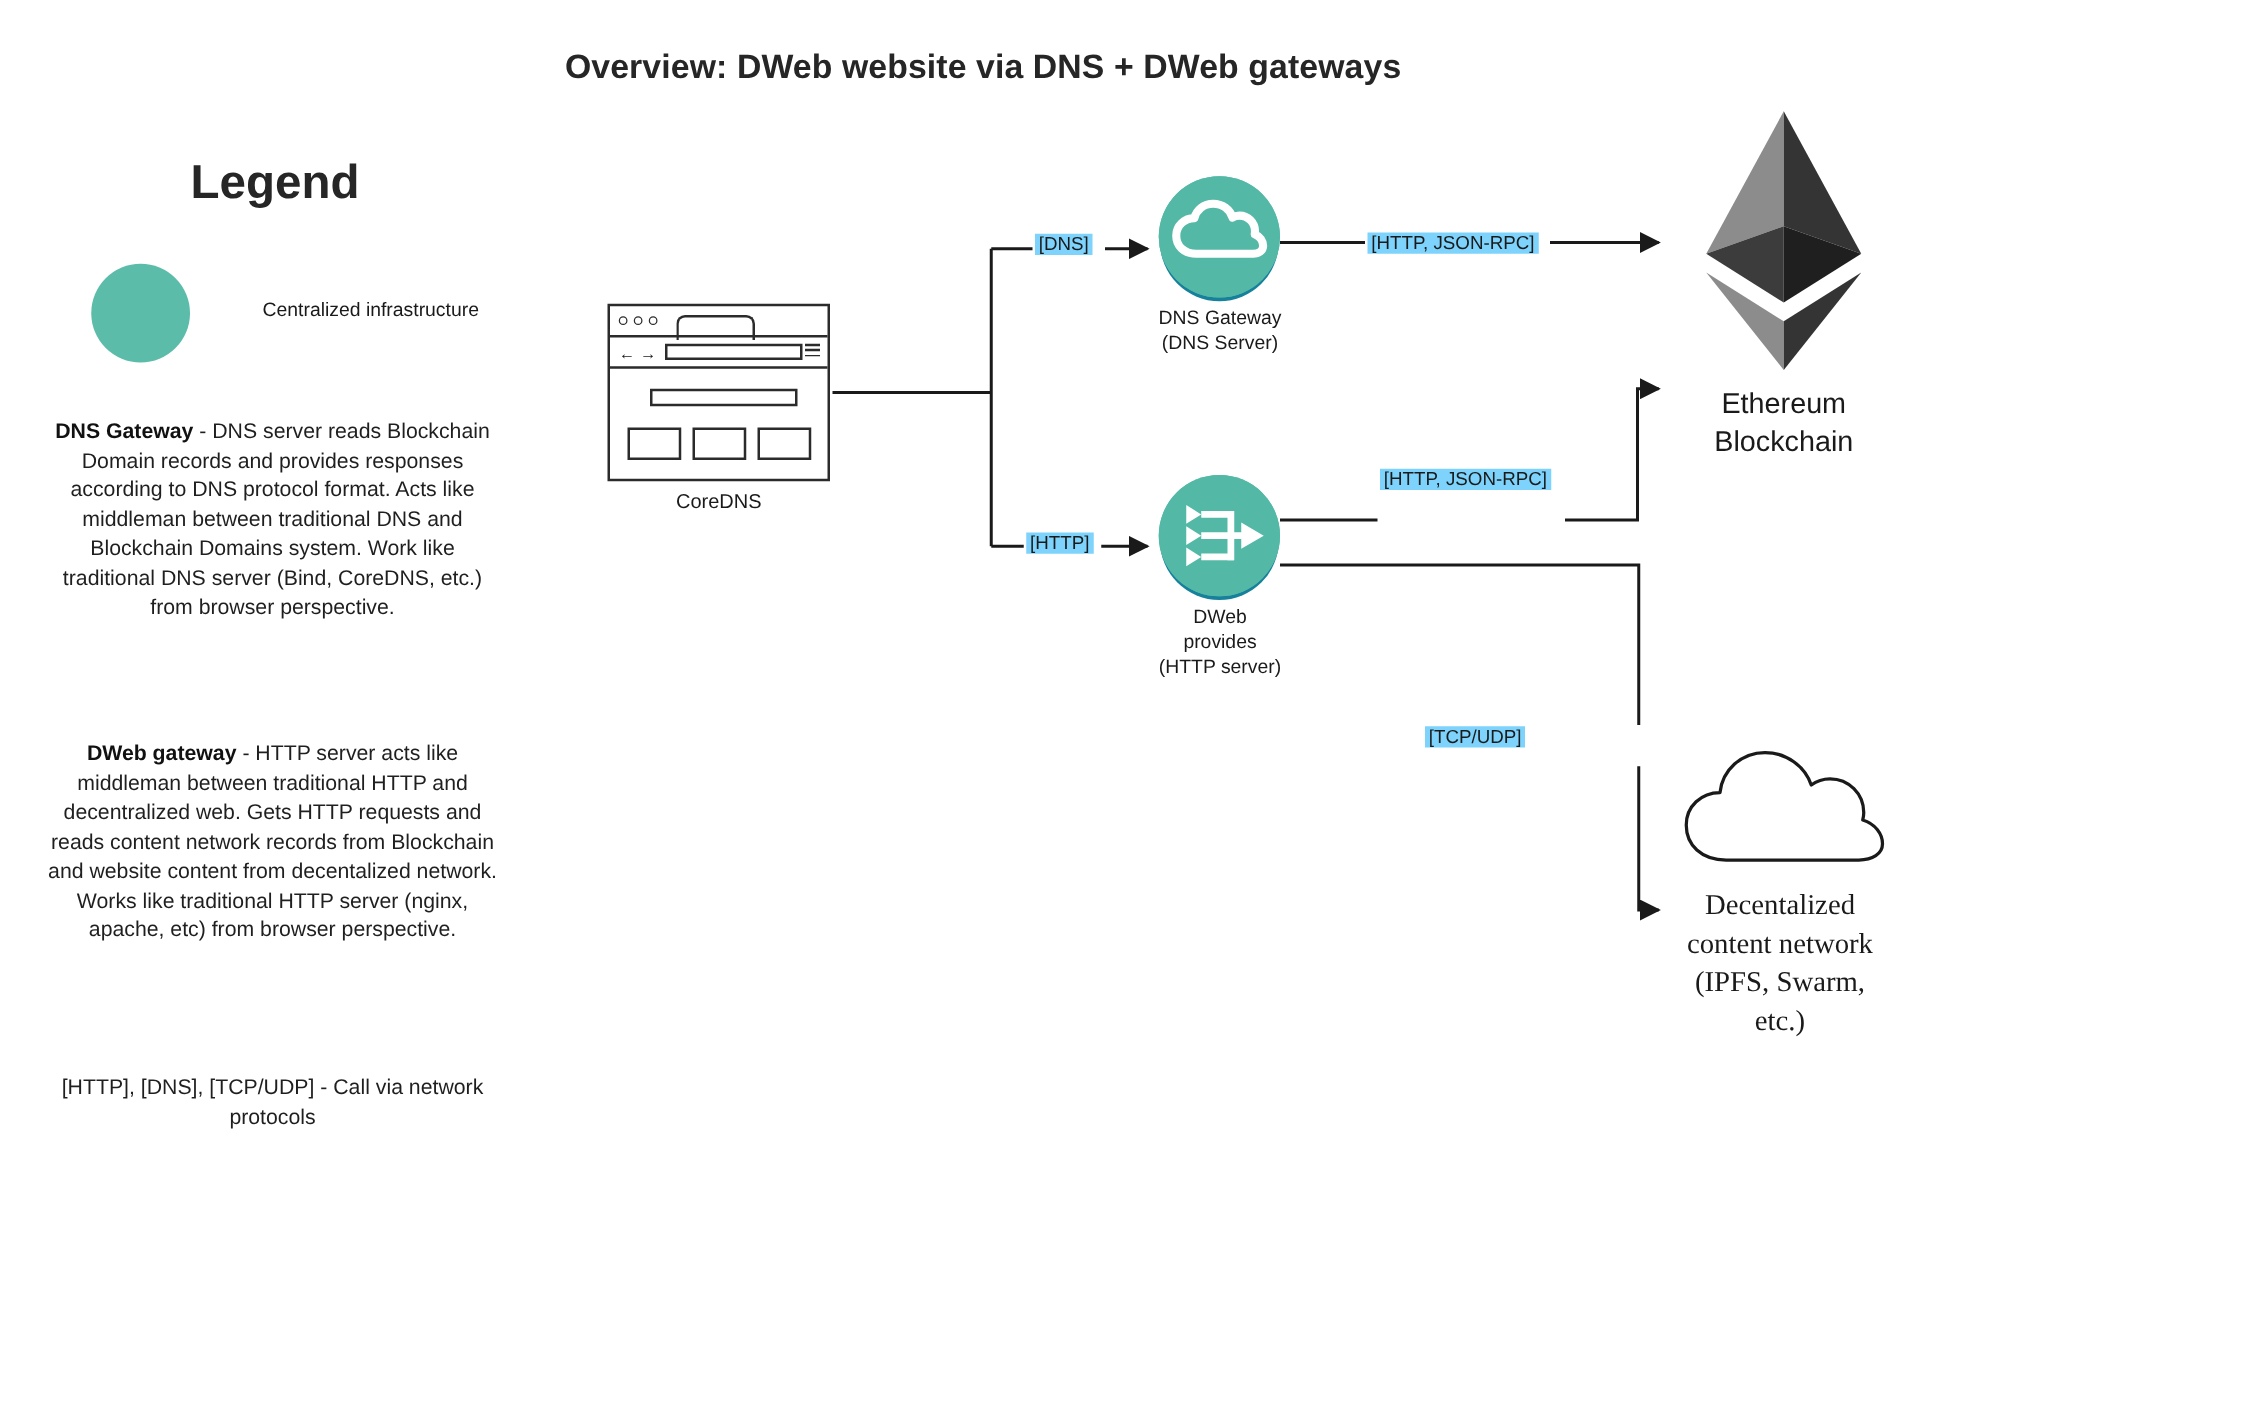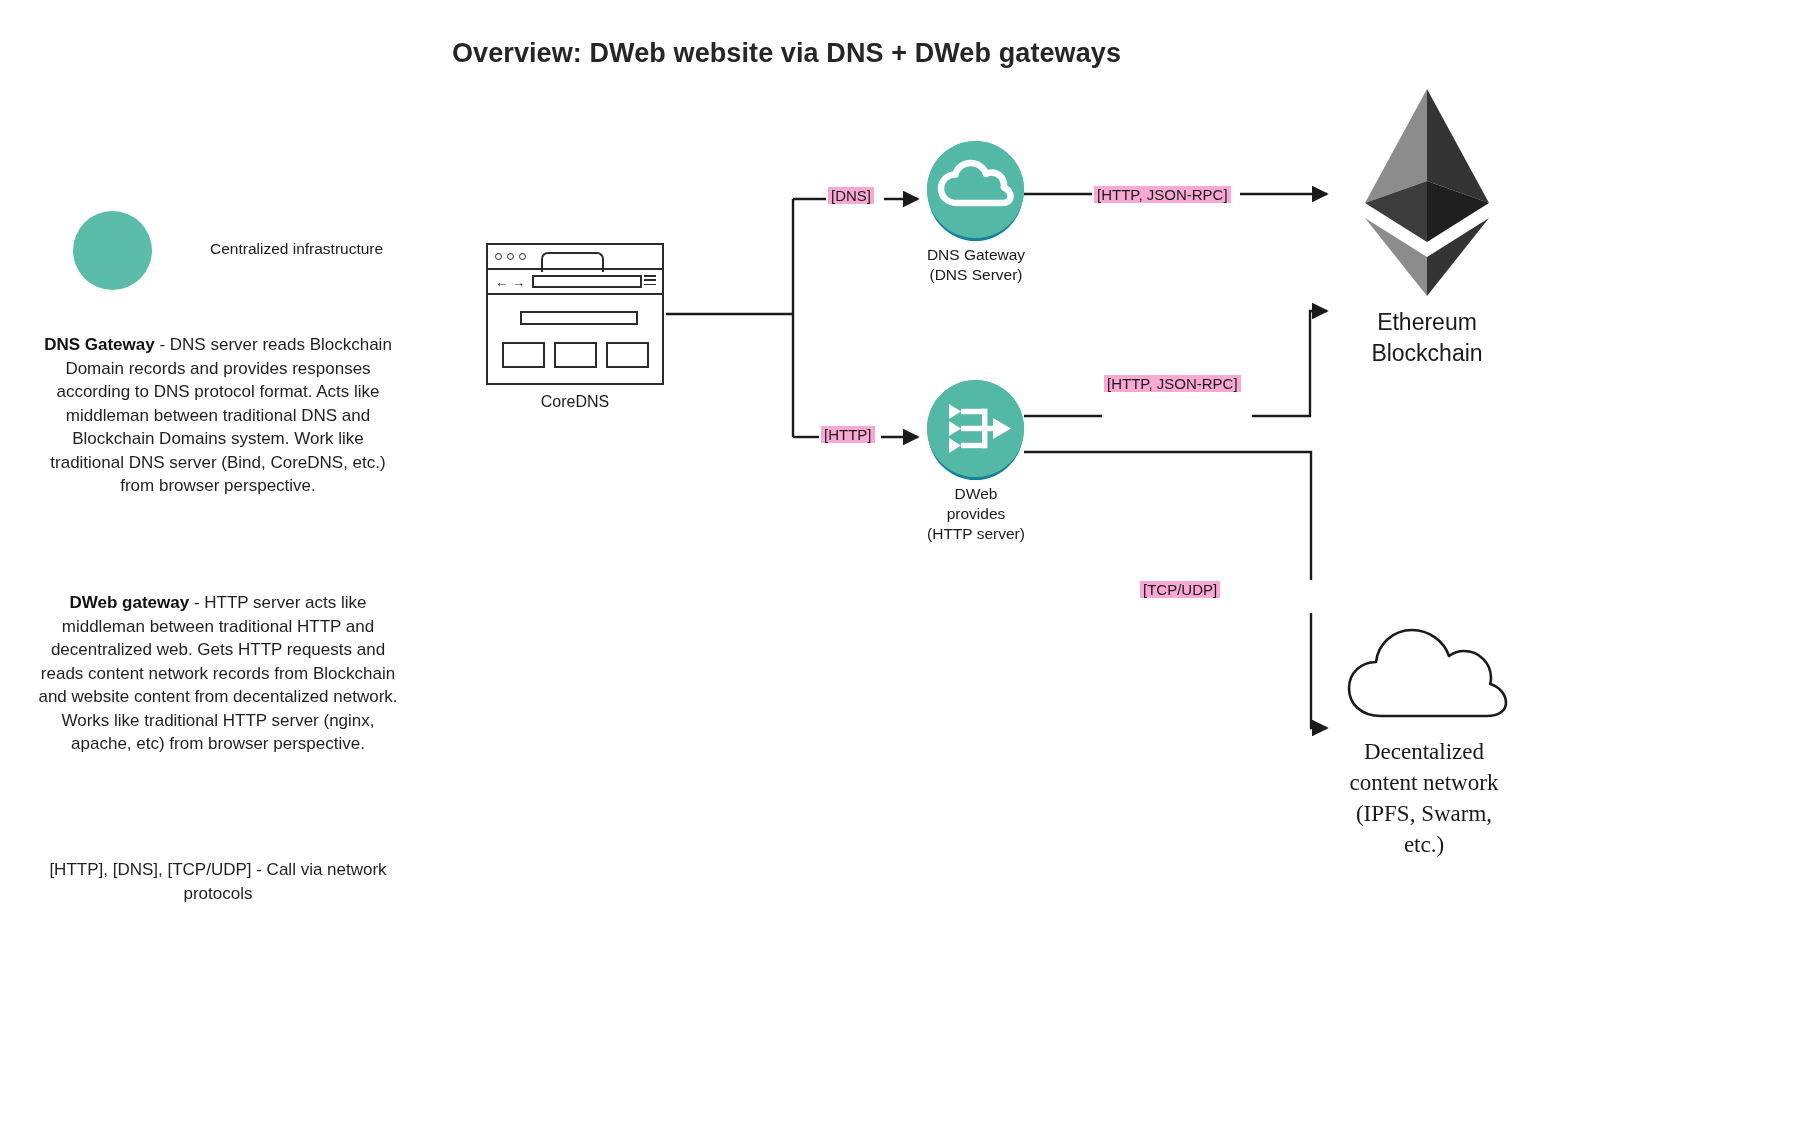--- a/index.html
+++ b/index.html
@@ -204,55 +204,56 @@
     position: absolute;
     left: -55px; top: 222px;
     width: 250px;
     text-align: center;
     font-size: 23px;
     line-height: 31px;
     color: #1a1a1a;
   }
 
   
-  #dcn-node { left: 1337px; top: 616px; font-family: Liberation Serif, serif; }
+  #dcn-node { left: 1337px; top: 588px; font-family: Liberation Serif, serif; }
   #dcn-label {
     position: absolute;
     left: -38px; top: 120px;
     width: 250px;
     text-align: center;
     font-size: 23px;
     line-height: 31px;
     color: #1a1a1a;
   }
 
   
   .edge-label {
     position: absolute;
     font-size: 15px;
     color: #1a1a1a;
-    background: #f9a8d4;
+    background: #7dd3fc;
     padding: 0 3px;
     white-space: nowrap;
   }
   #edge-label-dns       { left: 828px; top: 187px; }
   #edge-label-http      { left: 821px; top: 426px; }
   #edge-label-jsonrpc-1 { left: 1094px; top: 186px; }
   #edge-label-jsonrpc-2 { left: 1104px; top: 375px; }
   #edge-label-tcpudp    { left: 1140px; top: 581px; }
 
   #edges { position: absolute; left: 0; top: 0; }
 </style>
 </head>
 <body>
 
 <div id="canvas">
 
   <div class="abs" id="diagram-title">Overview: DWeb website via DNS + DWeb gateways</div>
 
+  <div class="abs" id="legend-title">Legend</div>
 
   <div class="abs" id="legend-swatch"></div>
   <div class="abs" id="legend-swatch-label">Centralized infrastructure</div>
 
   <div class="abs legend-para" id="legend-para-dweb"><b>DWeb gateway</b><span> - HTTP server acts like middleman between traditional HTTP and decentralized web. Gets HTTP requests and reads content network records from Blockchain and website content from decentalized network. Works like traditional HTTP server (nginx, apache, etc) from browser perspective.</span></div>
 
   <div class="abs legend-para" id="legend-para-dns"><b>DNS Gateway</b><span> - DNS server reads Blockchain Domain records and provides responses according to DNS protocol format. Acts like middleman between traditional DNS and Blockchain Domains system. Work like traditional DNS server (Bind, CoreDNS, etc.) from browser perspective.</span></div>
 
   <div class="abs legend-para" id="legend-para-protocols"><span>[HTTP]</span><span>, [DNS], [TCP/UDP] - Call via network protocols</span></div>
 

